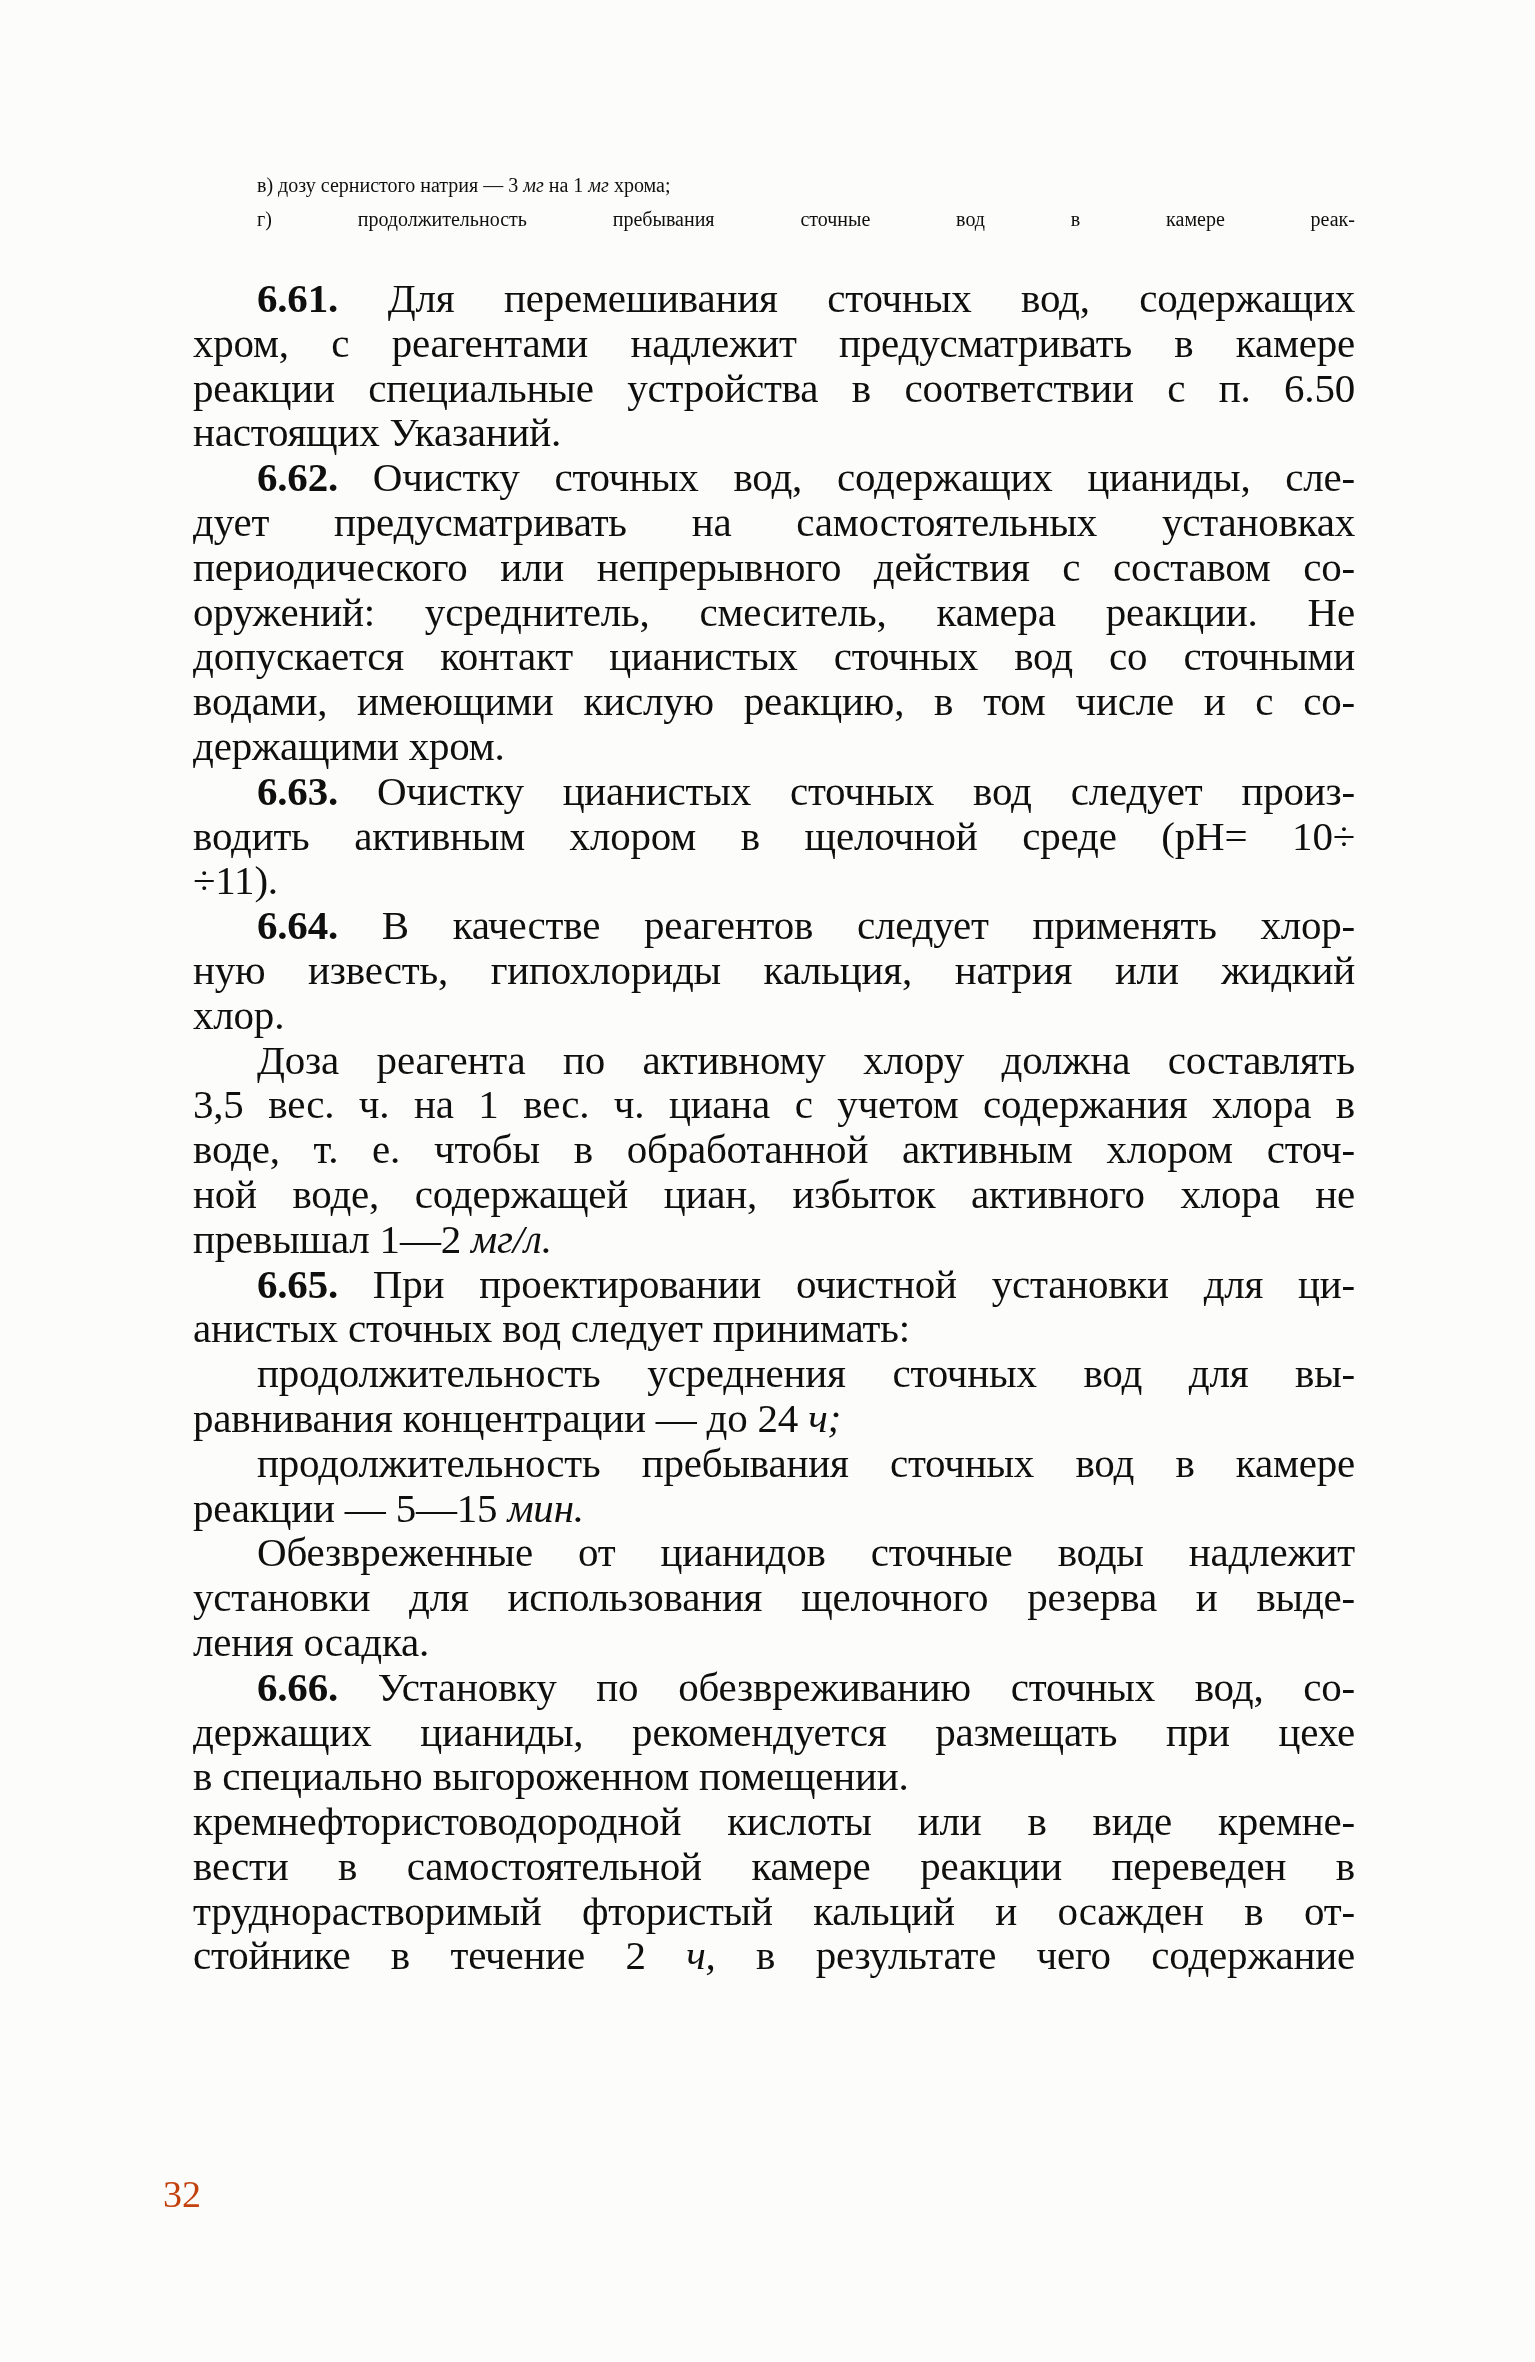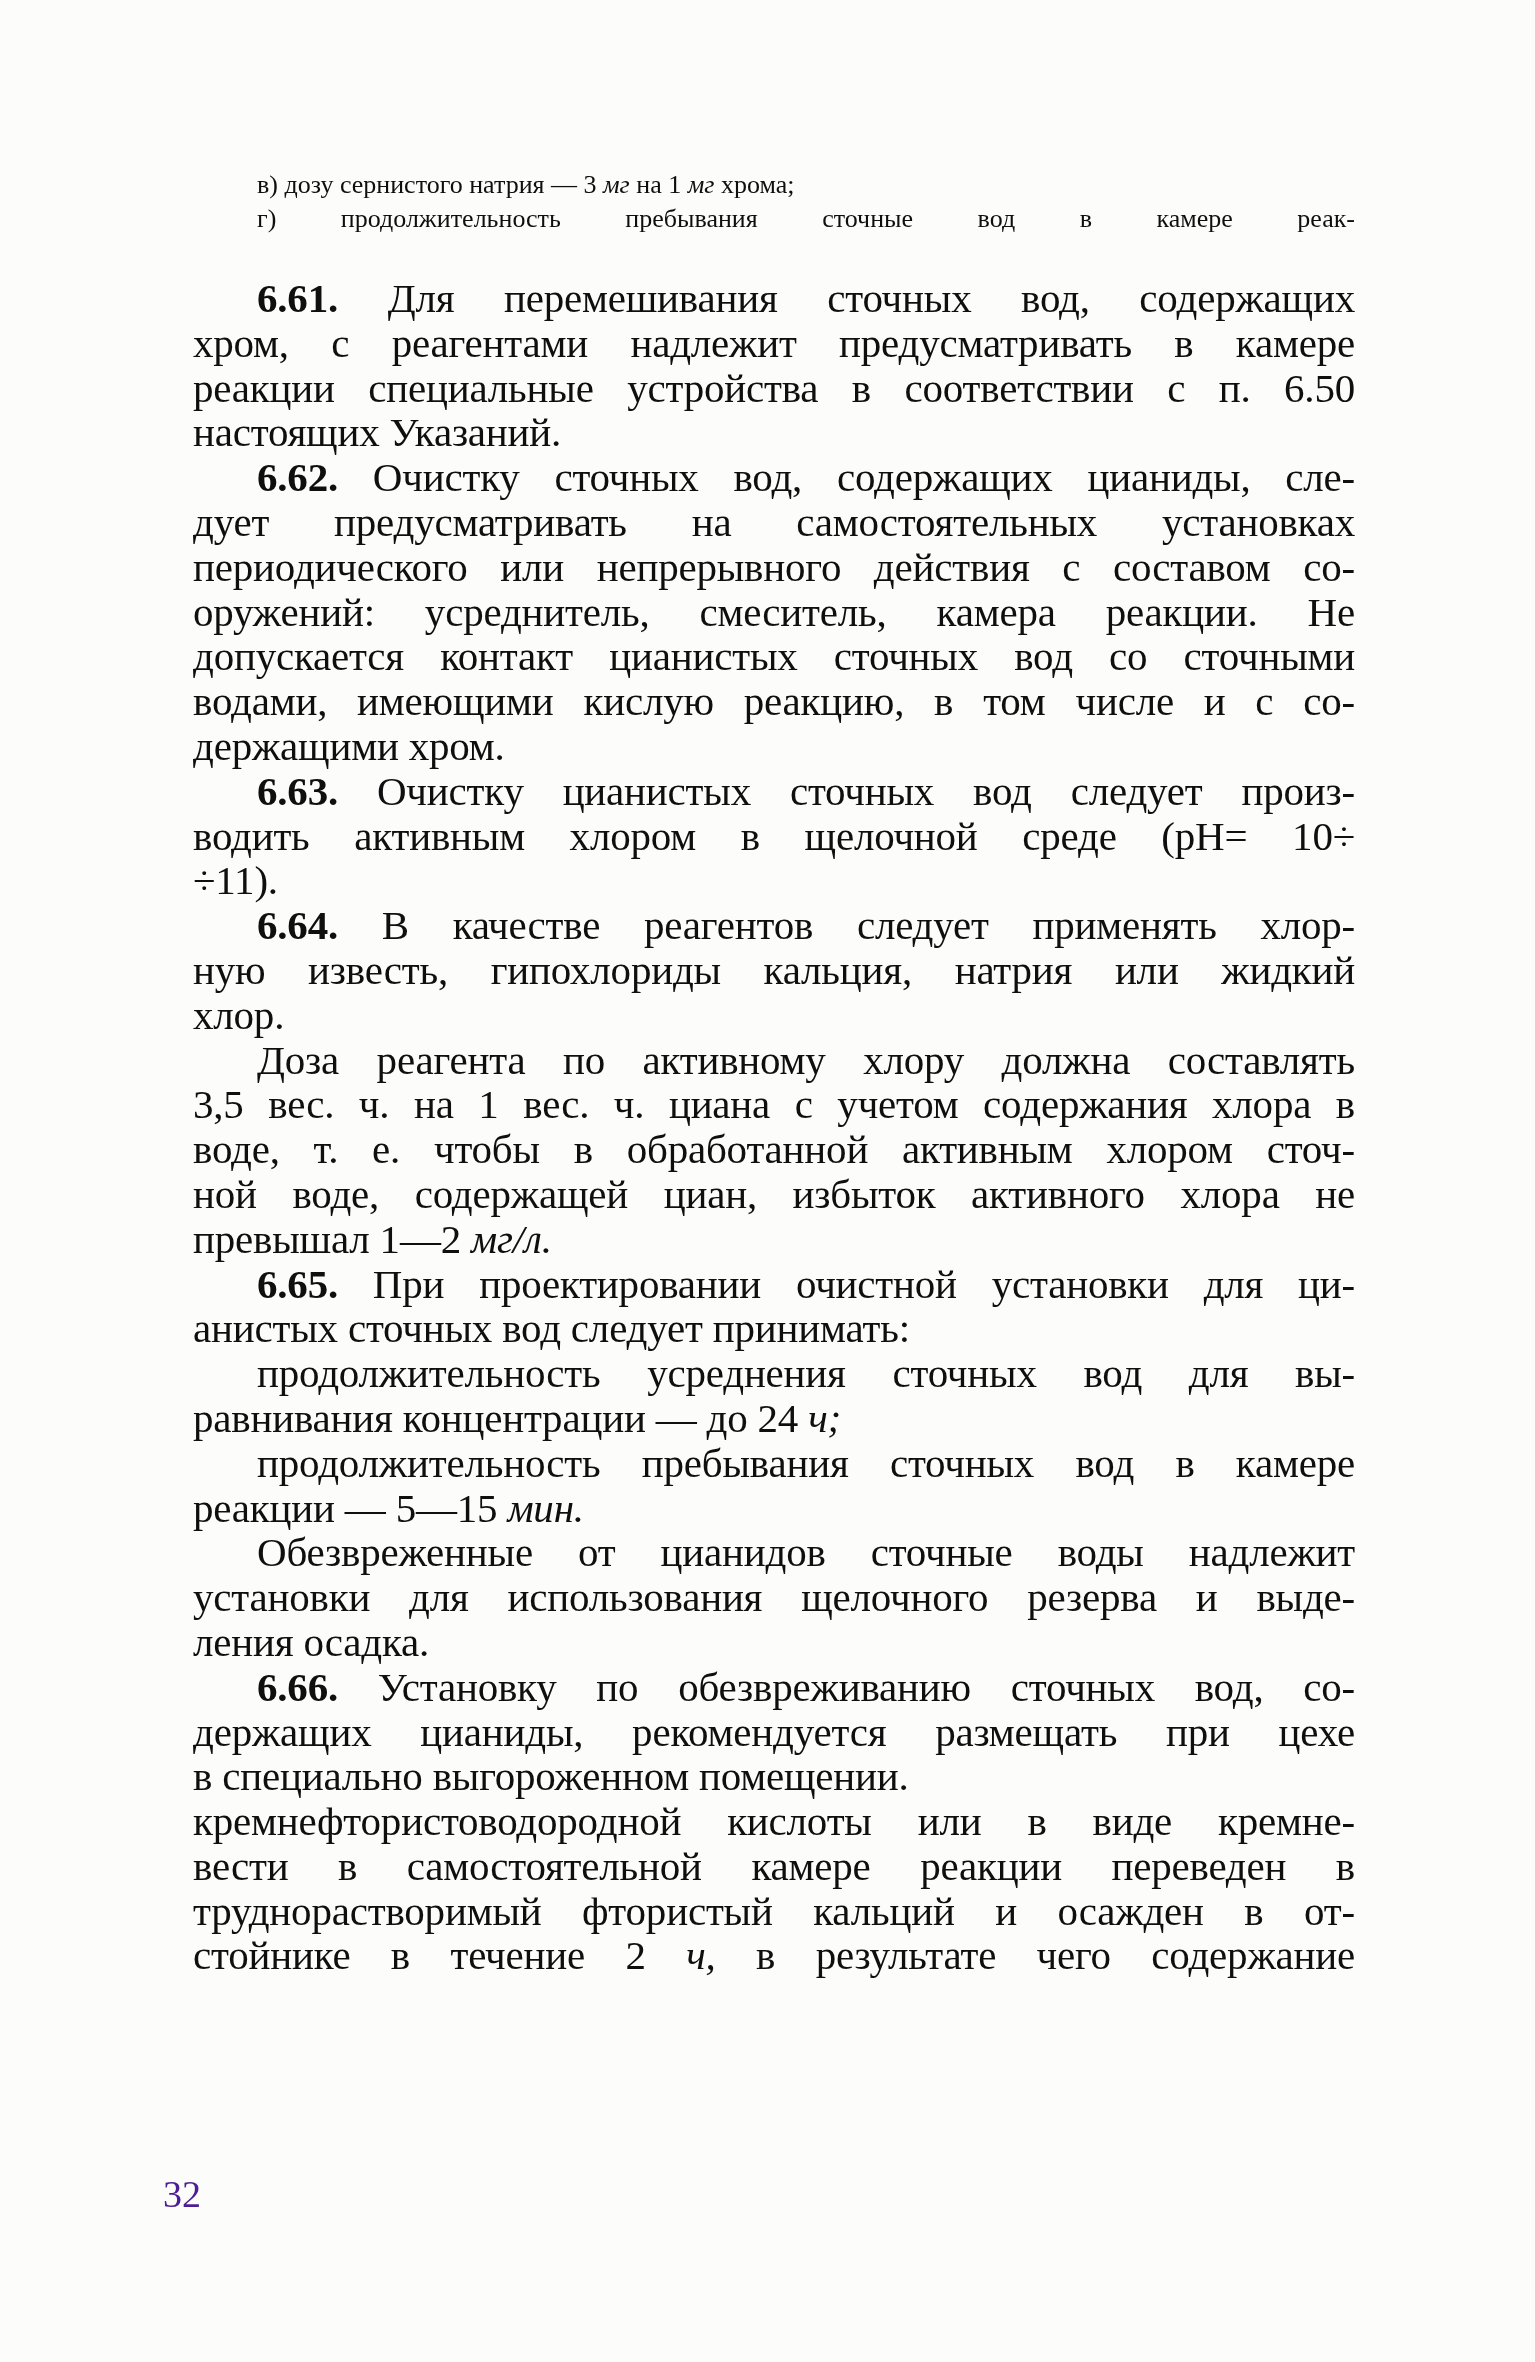--- a/index.html
+++ b/index.html
@@ -17,21 +17,21 @@
     overflow: hidden;
   }
   .text-block {
     position: absolute;
     left: 193px;
     top: 168px;
     width: 1162px;
   }
   .para { margin: 0; padding: 0; }
   .para.small {
-    font-size: 26px;
+    font-size: 20px;
     line-height: 34px;
     margin-bottom: 40px;
   }
   .para.main {
     font-size: 41px;
     line-height: 44.8px;
     letter-spacing: -0.2px;
   }
   .line {
     text-align: left;
@@ -43,21 +43,21 @@
   }
   .line.indent { text-indent: 64px; }
   .line b { font-weight: 700; }
   .line i { font-style: italic; }
   .page-number {
     position: absolute;
     left: 163px;
     top: 2172px;
     font-size: 38px;
     line-height: 44px;
-    color: #4c1d95;
+    color: #c2410c;
   }
 </style>
 </head>
 <body>
 
 <div class="page">
   <div class="text-block">
       <div class="para small">
         <div class="line indent"><span>в) дозу сернистого натрия — 3 </span><i>мг</i><span> на 1 </span><i>мг</i><span> хрома;</span></div>
         <div class="line j indent"><span>г) продолжительность пребывания сточные вод в камере реак-</span></div>

